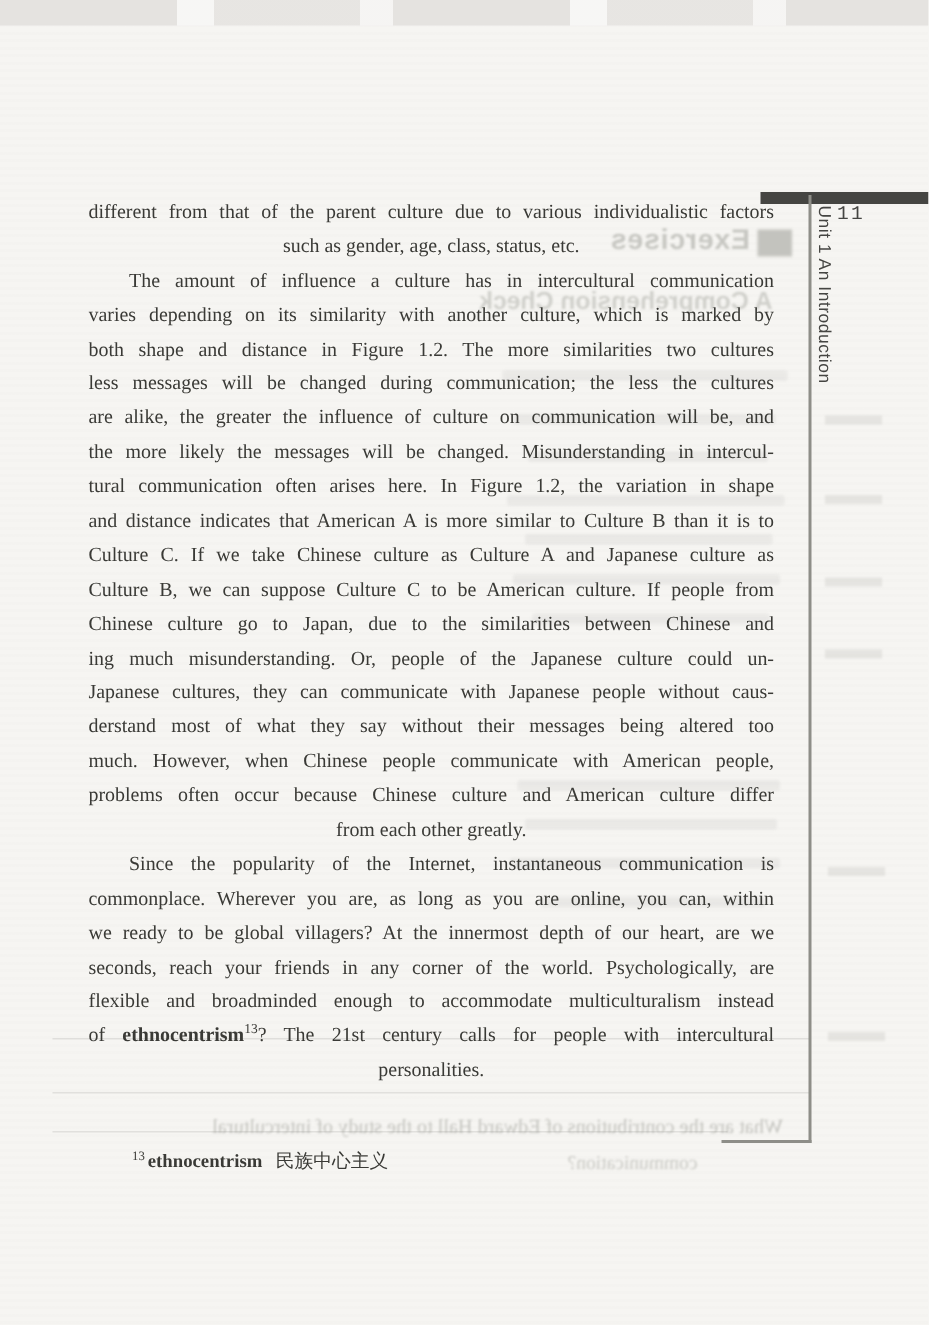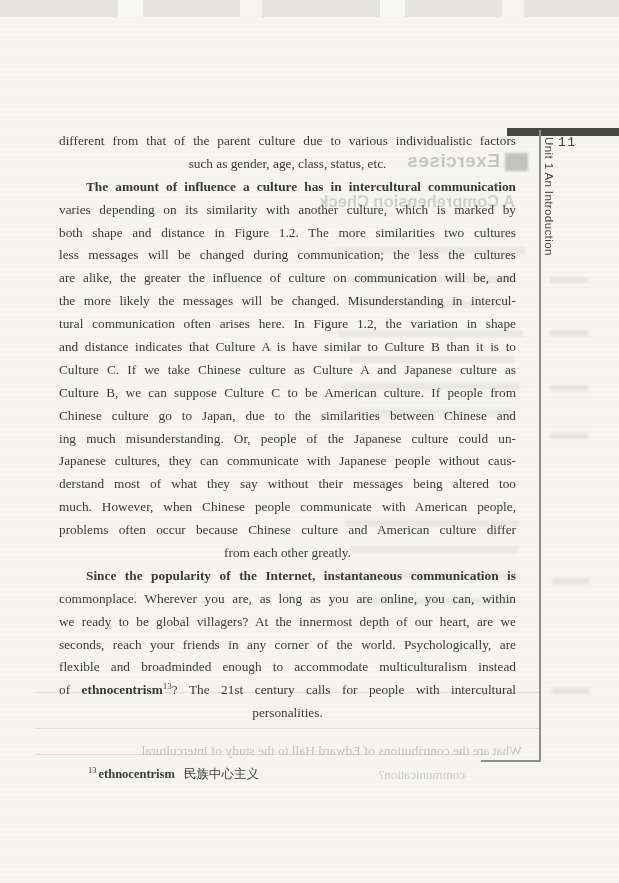--- a/index.html
+++ b/index.html
@@ -35,21 +35,21 @@
     font-family:Liberation Mono, monospace;
     font-size:13px;color:#454542;letter-spacing:1.5px;
   }
   
   .body-text{
     position:absolute;left:59px;top:130px;width:457px;
     font-size:13.3px;line-height:22.9px;color:#3a3a36;
   }
   .line{height:22.9px;overflow:hidden;text-align:center;}
   .line.just{text-align:justify;text-align-last:justify;}
-  .para.indent .line:first-child{text-indent:27px;font-weight:bold;}
+  .para.indent .line:first-child{text-indent:27px;}
   .body-text sup, .footnote sup{font-size:9px;vertical-align:super;line-height:0;}
   .bold{font-weight:bold;}
   
   .footnote{position:absolute;left:88px;top:766px;font-size:12.5px;color:#3a3a36;}
   .footnote sup{margin-right:2px;font-size:8.5px;}
   .fn-term{font-weight:bold;margin-right:9px;}
   
   .ghost{
     position:absolute;transform:scaleX(-1);
     color:#c7c7c2;filter:blur(.6px);
@@ -114,21 +114,21 @@
         <div class="line">such as gender, age, class, status, etc.</div>
       </div>
       <div class="para indent">
         <div class="line just">The amount of influence a culture has in intercultural communication</div>
         <div class="line just">varies depending on its similarity with another culture, which is marked by</div>
         <div class="line just">both shape and distance in Figure 1.2. The more similarities two cultures</div>
         <div class="line just">less messages will be changed during communication; the less the cultures</div>
         <div class="line just">are alike, the greater the influence of culture on communication will be, and</div>
         <div class="line just">the more likely the messages will be changed. Misunderstanding in intercul-</div>
         <div class="line just">tural communication often arises here. In Figure 1.2, the variation in shape</div>
-        <div class="line just">and distance indicates that Culture A is have similar to Culture B than it is to</div>
+        <div class="line just">and distance indicates that American A is more similar to Culture B than it is to</div>
         <div class="line just">Culture C. If we take Chinese culture as Culture A and Japanese culture as</div>
         <div class="line just">Culture B, we can suppose Culture C to be American culture. If people from</div>
         <div class="line just">Chinese culture go to Japan, due to the similarities between Chinese and</div>
         <div class="line just">ing much misunderstanding. Or, people of the Japanese culture could un-</div>
         <div class="line just">Japanese cultures, they can communicate with Japanese people without caus-</div>
         <div class="line just">derstand most of what they say without their messages being altered too</div>
         <div class="line just">much. However, when Chinese people communicate with American people,</div>
         <div class="line just">problems often occur because Chinese culture and American culture differ</div>
         <div class="line">from each other greatly.</div>
       </div>

